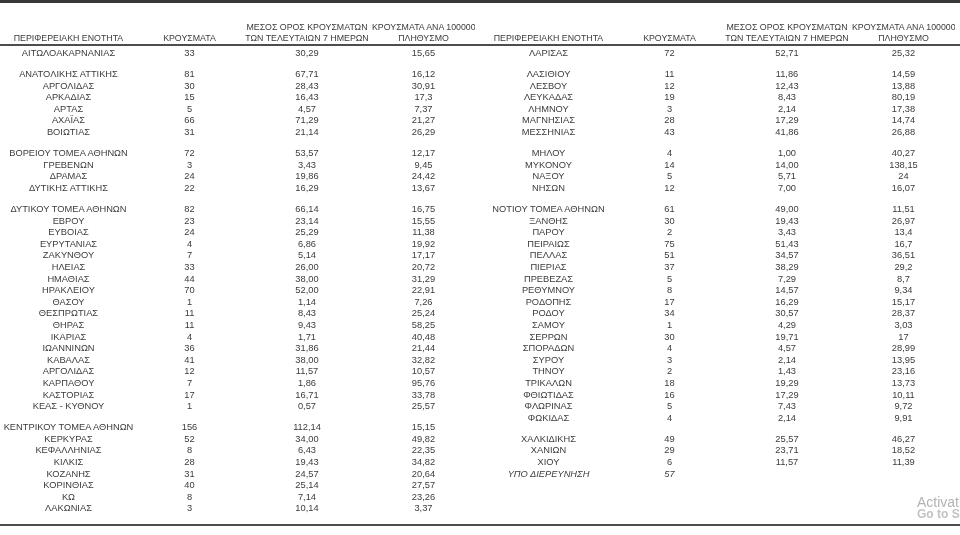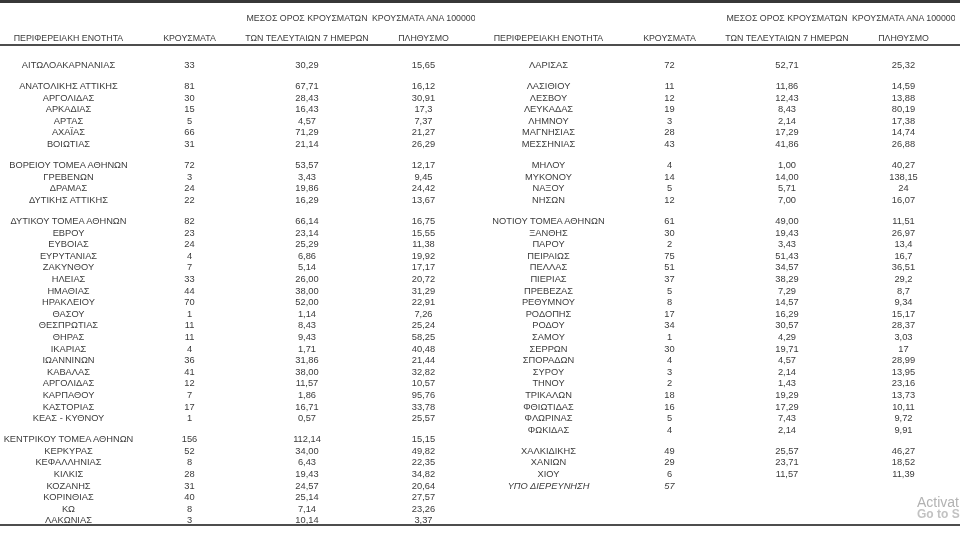--- a/index.html
+++ b/index.html
@@ -10,23 +10,23 @@
   .bottom-rule{position:absolute;top:524px;left:0;width:960px;height:2px;background:#4d4d4d;}
   .half{position:absolute;top:3px;width:480px;}
   .half.left{left:0;}
   .half.right{left:480px;}
   .thead{height:43px;display:flex;align-items:flex-end;box-sizing:border-box;padding-bottom:3px;}
   .cell{text-align:center;box-sizing:border-box;overflow:hidden;white-space:nowrap;}
   .c1{width:137px;}
   .c2{width:105px;}
   .c3{width:130px;}
   .c4{width:103px;}
-  .th{font-size:8.8px;line-height:10.5px;color:#3b3b3b;gap:9px;}
+  .th{font-size:8.8px;line-height:10.5px;color:#3b3b3b;}
   .th.stack{display:flex;flex-direction:column;justify-content:flex-end;}
-  .tbody{padding-top:14px;}
+  .tbody{padding-top:2px;}
   .group{margin-bottom:9.5px;}
   .row{display:flex;height:11.6px;align-items:center;font-size:9.3px;}
   .row .cell{line-height:11.6px;}
   .row.italic{font-style:italic;}
   .watermark{position:absolute;left:917px;top:496px;white-space:nowrap;}
   .wm1{font-size:14px;line-height:13px;color:#b2b2b2;}
   .wm2{font-size:12px;line-height:10px;color:#c2c2c2;font-weight:bold;}
 </style>
 </head>
 <body>

